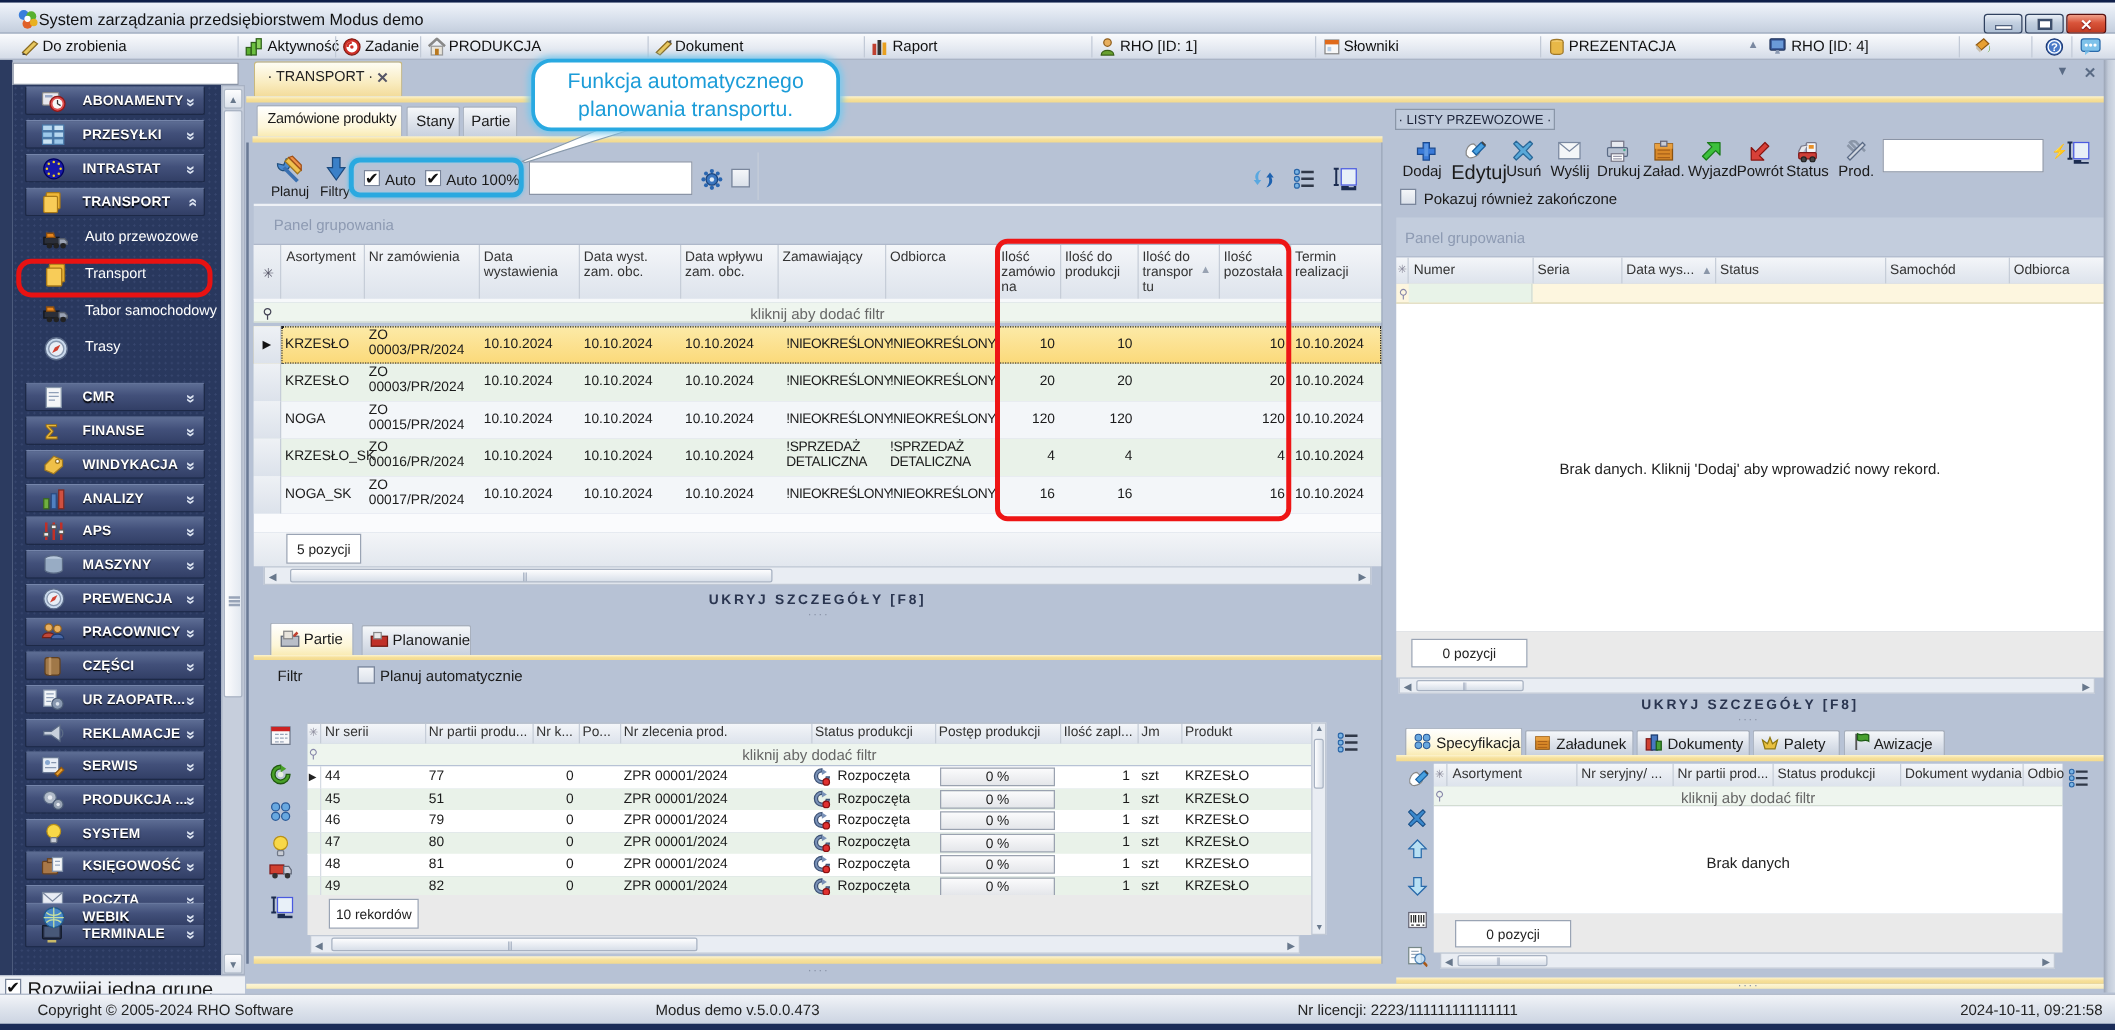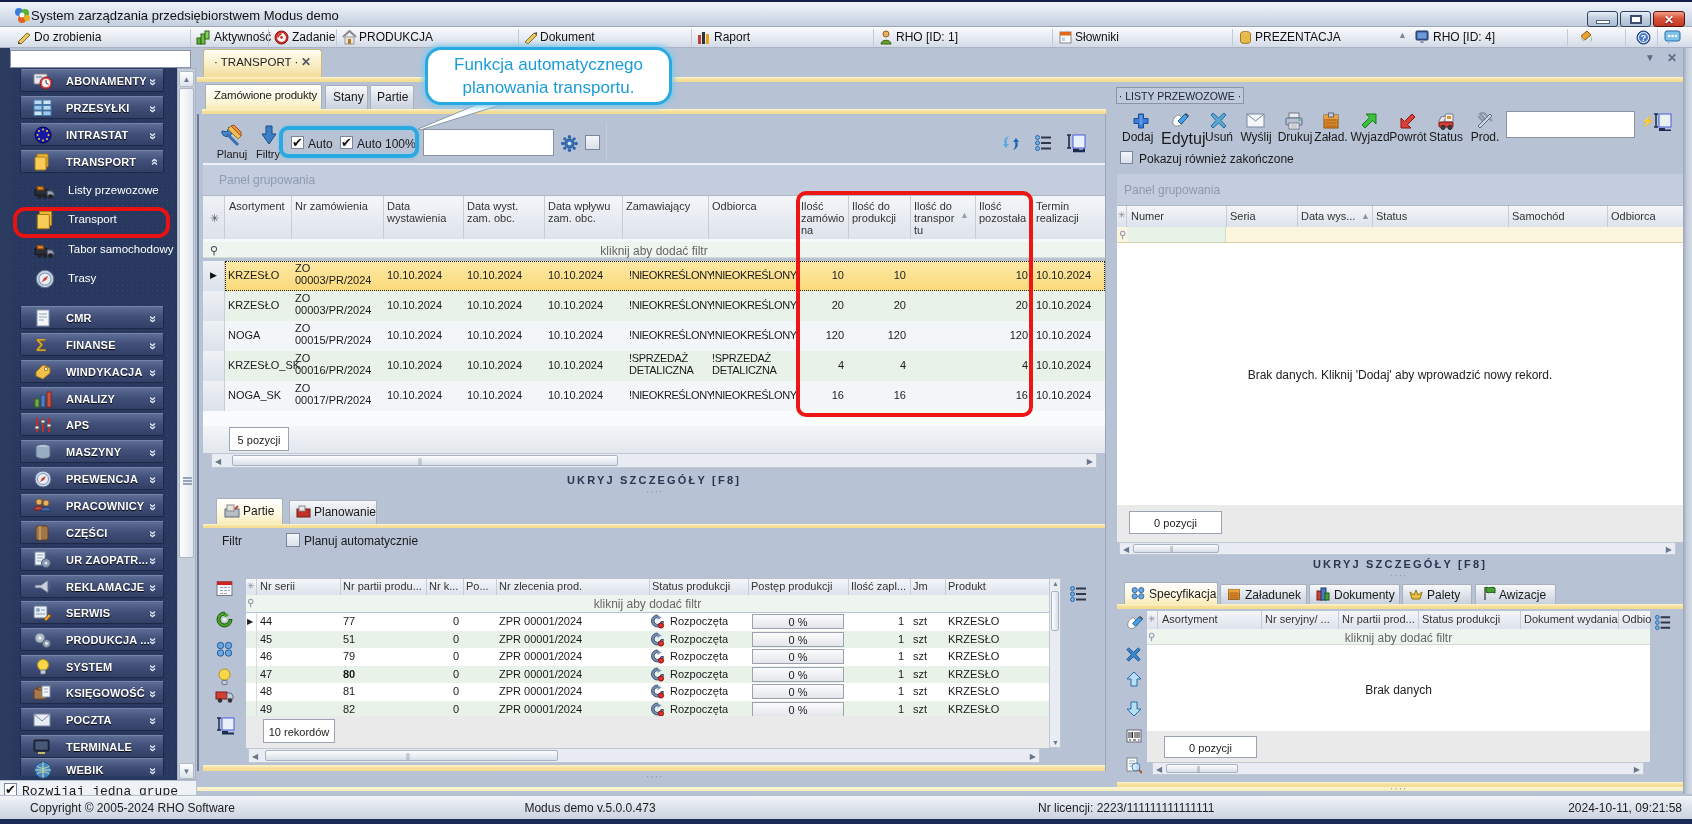--- a/index.html
+++ b/index.html
@@ -209,21 +209,21 @@
     </div>
   <div class="sub" style="top:112px;">
       <svg class="sicon" viewBox="0 0 20 18">
         <rect x="1" y="8" width="11" height="5" fill="#2a2e38" stroke="#14161c"></rect>
         <path d="M3 8 L3 5 L8 5 L9 8 Z" fill="#e8871e" stroke="#8a4e10"></path>
         <path d="M12 9 L16 9 L18 11 L18 13 L12 13 Z" fill="#9aa2b2" stroke="#555d6c"></path>
         <circle cx="5" cy="14" r="2" fill="#222"></circle>
         <circle cx="10" cy="14" r="2" fill="#222"></circle>
         <circle cx="15" cy="14" r="2" fill="#222"></circle>
       </svg>
-      <span class="slabel">Listy przewozowe</span>
+      <span class="slabel">Auto przewozowe</span>
     </div>
   <div class="sub" style="top:141px;">
       <svg class="sicon" viewBox="0 0 20 18">
         <rect x="5" y="1" width="11" height="13" rx="1" fill="#f0b838" stroke="#a87818"></rect>
         <rect x="3" y="4" width="11" height="13" rx="1" fill="#f8cc58" stroke="#a87818"></rect>
       </svg>
       <span class="slabel">Transport</span>
     </div>
   <div class="sub" style="top:171px;">
       <svg class="sicon" viewBox="0 0 20 18">
@@ -387,41 +387,41 @@
     </div>
   <div class="grp" style="top:667px;">
       <svg class="gicon" viewBox="0 0 20 18">
         <rect x="1" y="2" width="15" height="11" rx="1" fill="#283048" stroke="#101828"></rect>
         <rect x="2.5" y="3.5" width="12" height="8" fill="#485878"></rect>
         <rect x="5" y="14" width="7" height="2" fill="#c8b868"></rect>
       </svg>
       <span class="glabel">TERMINALE</span>
       <span class="chev" style="transform:rotate(90deg);">»</span>
     </div>
-  <div class="grp" style="top:690px;height:18px;border-bottom:none;">
+  <div class="grp" style="top:654px;height:18px;border-bottom:none;">
       <svg class="gicon" viewBox="0 0 20 18">
         <circle cx="10" cy="9" r="8" fill="#4888c8" stroke="#205888"></circle>
         <path d="M4 5 C7 8 13 8 16 5 M4 13 C7 10 13 10 16 13 M10 1 v16 M2 9 h16" stroke="#c8e0a0" fill="none"></path>
       </svg>
       <span class="glabel">WEBIK</span>
       <span class="chev" style="transform:rotate(90deg);">»</span>
     </div>
 </div>
 <div class="abs" style="left:13px;top:207px;width:157px;height:31px;border:4px solid #e81212;border-radius:12px;z-index:40;"></div>
 <div id="sidescrollinner"></div>
 <div id="sidescroll">
   <div class="abs" style="left:1px;top:2px;width:15px;height:16px;background:linear-gradient(#fdfdfe,#dde3ec);border:1px solid #b0bac8;border-radius:2px;text-align:center;color:#68788c;font-size:8px;line-height:15px;">▲</div>
   <div class="abs" style="left:1px;top:19px;width:15px;height:470px;background:linear-gradient(90deg,#fdfdfe,#e2e8f0);border:1px solid #aab4c4;border-radius:2px;">
       <div class="abs" style="left:3px;top:388px;width:9px;height:1.5px;background:#98a4b8;box-shadow:0 3px #98a4b8,0 6px #98a4b8;"></div>
     </div>
   <div class="abs" style="left:1px;top:694px;width:15px;height:16px;background:linear-gradient(#fdfdfe,#dde3ec);border:1px solid #b0bac8;border-radius:2px;text-align:center;color:#68788c;font-size:8px;line-height:15px;">▼</div>
 </div>
 <div id="rozwijaj">
   <div class="chk on" style="left:4px;top:2px;"></div>
-  <div class="abs" style="left:22px;top:3px;font-size:13px;font-family:Liberation Mono, monospace;">Rozwijaj jedną grupę</div>
+  <div class="abs" style="left:22px;top:3px;font-size:16px;">Rozwijaj jedną grupę</div>
 </div>
 
 <div id="middle">
 
   <div class="tab-doc" style="left:203px;top:49px;width:119px;height:28px;"></div>
   <div class="abs" style="left:214px;top:56px;font-size:11.5px;color:#222;">· TRANSPORT ·</div>
   <div class="abs" style="left:301px;top:55px;font-size:12px;color:#556;font-weight:bold;">✕</div>
   <div class="ybar" style="left:197px;top:77px;width:1487px;height:5px;"></div>
 
   <div class="tab-off" style="left:325px;top:85px;width:43px;height:24px;"></div>
@@ -740,21 +740,21 @@
       </svg>
 <span class="abs" style="left:424px;top:2px;">Rozpoczęta</span>
 <div class="abs" style="left:506px;top:1px;width:92px;height:15px;background:linear-gradient(#fbfbfc,#e4e6ea);border:1px solid #9aa2b0;text-align:center;line-height:14px;">0 %</div>
 <span class="abs" style="left:602px;top:2px;width:56px;text-align:right;">1</span>
 <span class="abs" style="left:667px;top:2px;">szt</span>
 <span class="abs" style="left:702px;top:2px;">KRZESŁO</span>
 </div>
 <div class="abs" style="left:246px;top:666px;width:803px;height:18px;background:#e9f2e9;">
 <div class="abs" style="left:0;top:0;width:11px;height:18px;border-right:1px solid #d6dce4;"></div>
 <span class="abs" style="left:14px;top:2px;">47</span>
-<span class="abs" style="left:97px;top:2px;font-weight:bold;">80</span>
+<span class="abs" style="left:97px;top:2px;">80</span>
 <span class="abs" style="left:180px;top:2px;width:33px;text-align:right;">0</span>
 <span class="abs" style="left:253px;top:2px;">ZPR 00001/2024</span>
 <svg class="abs" style="left:404px;top:1px" width="15" height="15" viewBox="0 0 15 15">
         <path d="M7.5 1 A6 6 0 1 0 13.5 7.5 L11 7.5 A3.5 3.5 0 1 1 7.5 3.5 Z" fill="#7a92b8" stroke="#3c5174"></path>
         <path d="M7.5 1 L11.5 3.5 L7.5 6 Z" fill="#7a92b8"></path>
         <circle cx="11" cy="11.5" r="2.6" fill="#e03030" stroke="#8a1010"></circle>
       </svg>
 <span class="abs" style="left:424px;top:2px;">Rozpoczęta</span>
 <div class="abs" style="left:506px;top:1px;width:92px;height:15px;background:linear-gradient(#fbfbfc,#e4e6ea);border:1px solid #9aa2b0;text-align:center;line-height:14px;">0 %</div>
 <span class="abs" style="left:602px;top:2px;width:56px;text-align:right;">1</span>

